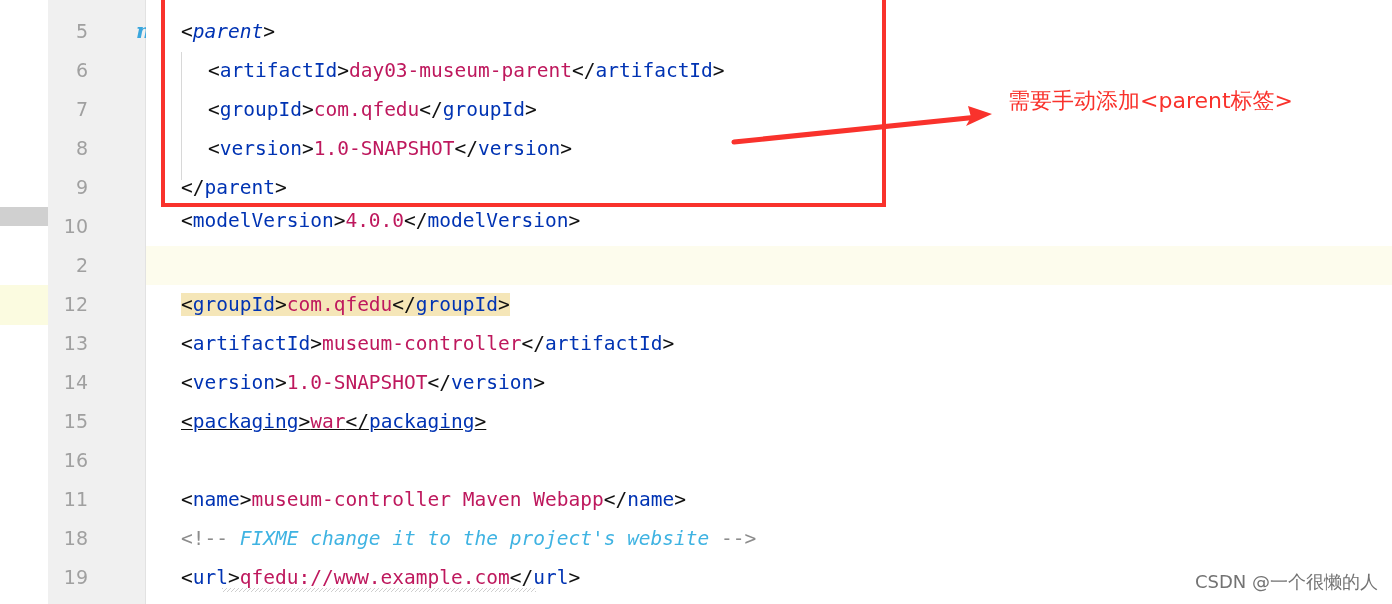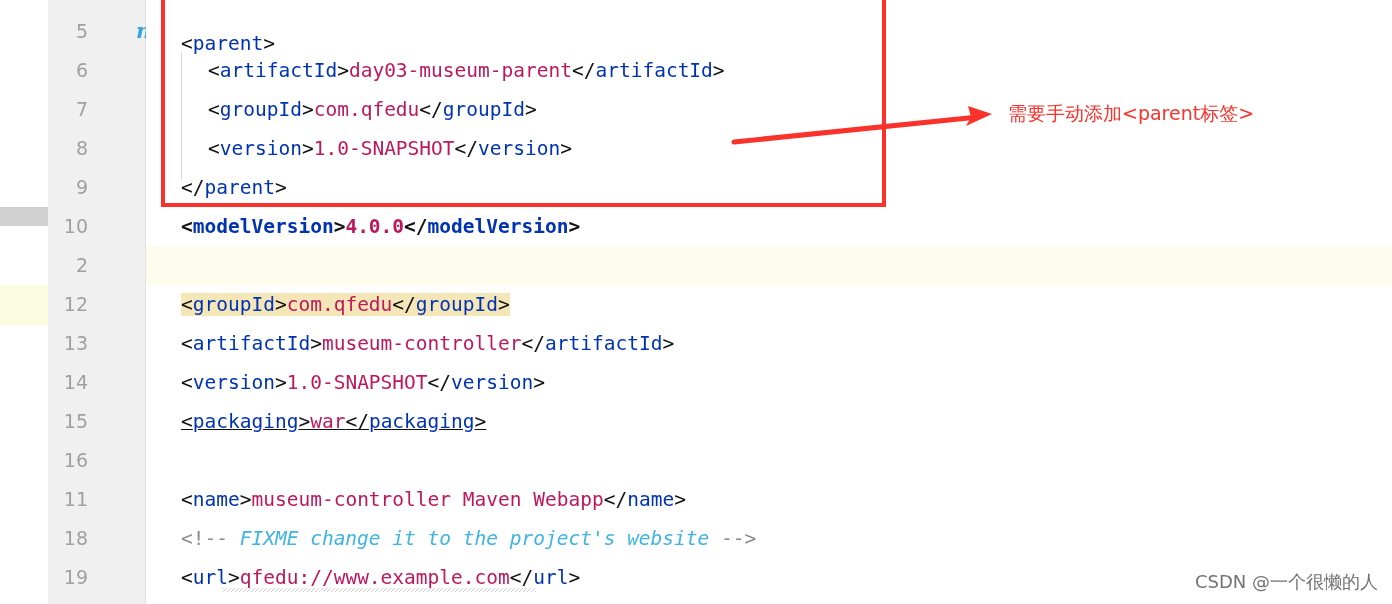--- a/index.html
+++ b/index.html
@@ -166,24 +166,24 @@
     top: -6px;
     width: 725px;
     height: 213px;
     border: 4px solid #f9322c;
     box-sizing: border-box;
     pointer-events: none;
   }
   .annot-text {
     position: absolute;
     left: 1008px;
-    top: 100px;
+    top: 88px;
     color: #f9322c;
     font-family: "DejaVu Sans", sans-serif;
-    font-size: 19px;
+    font-size: 22px;
     line-height: 26px;
     white-space: nowrap;
   }
   .annot-arrow {
     position: absolute;
     left: 730px;
     top: 96px;
     width: 280px;
     height: 56px;
     pointer-events: none;
@@ -239,26 +239,26 @@
         <path d="M8.5 1 L16 8 L16 18 L1 18 L1 8 Z" fill="#ffffff" stroke="#cfcfcf" stroke-width="1.6"></path>
         <path d="M5 9.5 L12 9.5" stroke="#b0b0b0" stroke-width="1.6"></path>
       </svg>
     </div>
 
   <div class="code-area">
     <div class="clipped">
       <span class="pad2"></span>
     </div>
     <div class="indent-guide" style="left:35px;top:52px;height:128px;"></div>
-  <div class="line" style="top: 24px;"><span style="padding-left: 35px;"></span><span><span class="brack">&lt;</span><span class="tag">parent</span><span class="brack">&gt;</span></span></div>
+  <div class="line" style="top: 12px; font-style: italic;"><span style="padding-left: 35px;"></span><span><span class="brack">&lt;</span><span class="tag">parent</span><span class="brack">&gt;</span></span></div>
       <div class="line" style="top: 51px;"><span style="padding-left: 62px;"></span><span><span class="brack">&lt;</span><span class="tag">artifactId</span><span class="brack">&gt;</span><span class="txt">day03-museum-parent</span><span class="brack">&lt;/</span><span class="tag">artifactId</span><span class="brack">&gt;</span></span></div>
       <div class="line" style="top: 90px;"><span style="padding-left: 62px;"></span><span><span class="brack">&lt;</span><span class="tag">groupId</span><span class="brack">&gt;</span><span class="txt">com.qfedu</span><span class="brack">&lt;/</span><span class="tag">groupId</span><span class="brack">&gt;</span></span></div>
       <div class="line" style="top: 129px;"><span style="padding-left: 62px;"></span><span><span class="brack">&lt;</span><span class="tag">version</span><span class="brack">&gt;</span><span class="txt">1.0-SNAPSHOT</span><span class="brack">&lt;/</span><span class="tag">version</span><span class="brack">&gt;</span></span></div>
       <div class="line" style="top: 168px;"><span style="padding-left: 35px;"></span><span><span class="brack">&lt;/</span><span class="tag">parent</span><span class="brack">&gt;</span></span></div>
-      <div class="line" style="top: 207px; font-weight: bold;"><span style="padding-left: 35px;"></span><span><span class="brack">&lt;</span><span class="tag">modelVersion</span><span class="brack">&gt;</span><span class="txt">4.0.0</span><span class="brack">&lt;/</span><span class="tag">modelVersion</span><span class="brack">&gt;</span></span></div>
+      <div class="line" style="top: 201px;"><span style="padding-left: 35px;"></span><span><span class="brack">&lt;</span><span class="tag">modelVersion</span><span class="brack">&gt;</span><span class="txt">4.0.0</span><span class="brack">&lt;/</span><span class="tag">modelVersion</span><span class="brack">&gt;</span></span></div>
       <div class="caret-line" style="top: 246px;"></div>
       <div class="line" style="top: 246px;"><span style="padding-left: 35px;"></span><span></span></div>
       <div class="line" style="top: 285px;"><span style="padding-left: 35px;"></span><span class="sel-highlight"><span class="brack">&lt;</span><span class="tag">groupId</span><span class="brack">&gt;</span><span class="txt">com.qfedu</span><span class="brack">&lt;/</span><span class="tag">groupId</span><span class="brack">&gt;</span></span></div>
       <div class="line" style="top: 324px;"><span style="padding-left: 35px;"></span><span><span class="brack">&lt;</span><span class="tag">artifactId</span><span class="brack">&gt;</span><span class="txt">museum-controller</span><span class="brack">&lt;/</span><span class="tag">artifactId</span><span class="brack">&gt;</span></span></div>
       <div class="line" style="top: 363px;"><span style="padding-left: 35px;"></span><span><span class="brack">&lt;</span><span class="tag">version</span><span class="brack">&gt;</span><span class="txt">1.0-SNAPSHOT</span><span class="brack">&lt;/</span><span class="tag">version</span><span class="brack">&gt;</span></span></div>
       <div class="line" style="top: 402px; text-decoration: underline;"><span style="padding-left: 35px;"></span><span><span class="brack">&lt;</span><span class="tag">packaging</span><span class="brack">&gt;</span><span class="txt">war</span><span class="brack">&lt;/</span><span class="tag">packaging</span><span class="brack">&gt;</span></span></div>
       <div class="line" style="top: 441px;"><span style="padding-left: 35px;"></span><span></span></div>
       <div class="line" style="top: 519px;"><span style="padding-left: 35px;"></span><span><span class="cmt">&lt;!--</span><span class="cmt-em"> FIXME change it to the project's website </span><span class="cmt">--&gt;</span></span></div>
       <div class="line" style="top: 480px;"><span style="padding-left: 35px;"></span><span><span class="brack">&lt;</span><span class="tag">name</span><span class="brack">&gt;</span><span class="txt">museum-controller Maven Webapp</span><span class="brack">&lt;/</span><span class="tag">name</span><span class="brack">&gt;</span></span></div>
       <div class="line" style="top: 558px;"><span style="padding-left: 35px;"></span><span><span class="brack">&lt;</span><span class="tag">url</span><span class="brack">&gt;</span><span class="txt">qfedu://www.example.com</span><span class="brack">&lt;/</span><span class="tag">url</span><span class="brack">&gt;</span></span></div>

